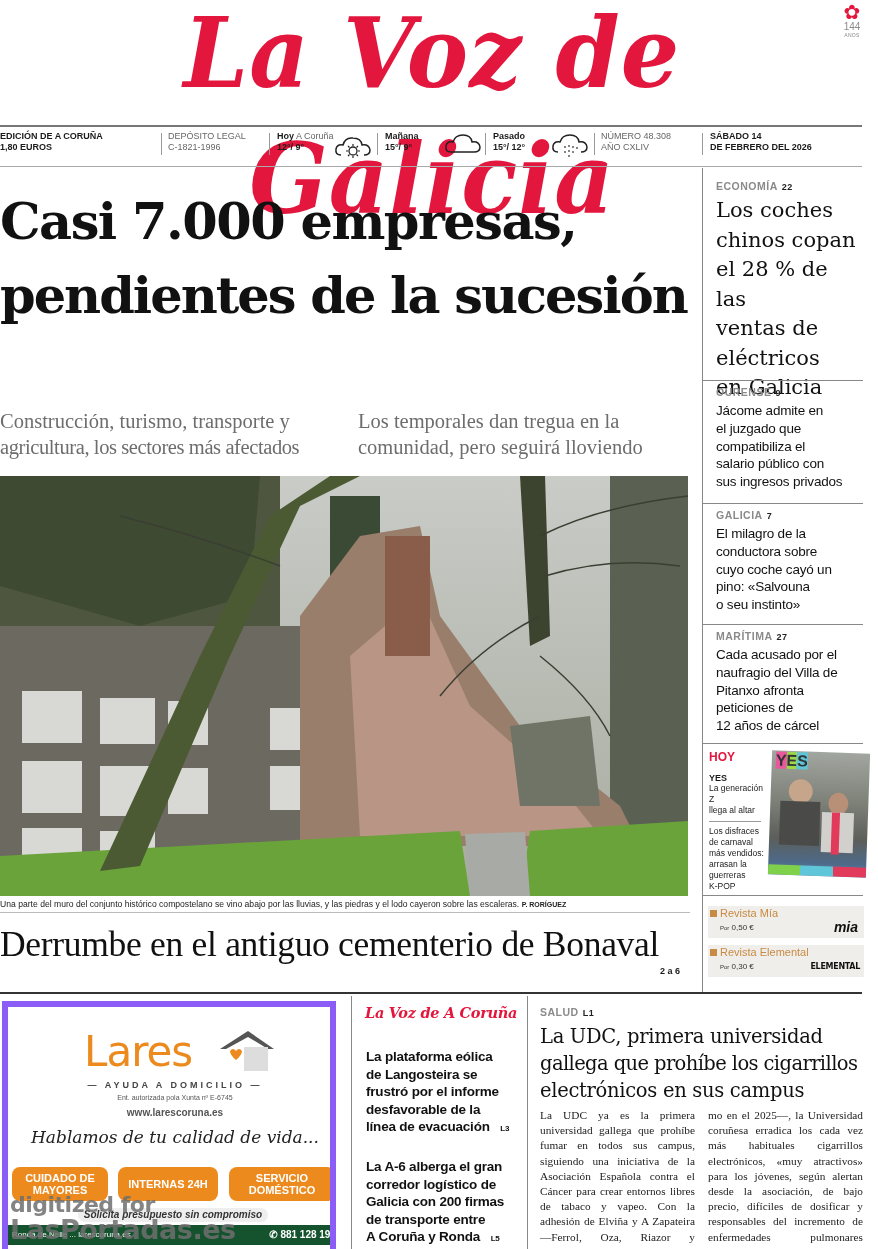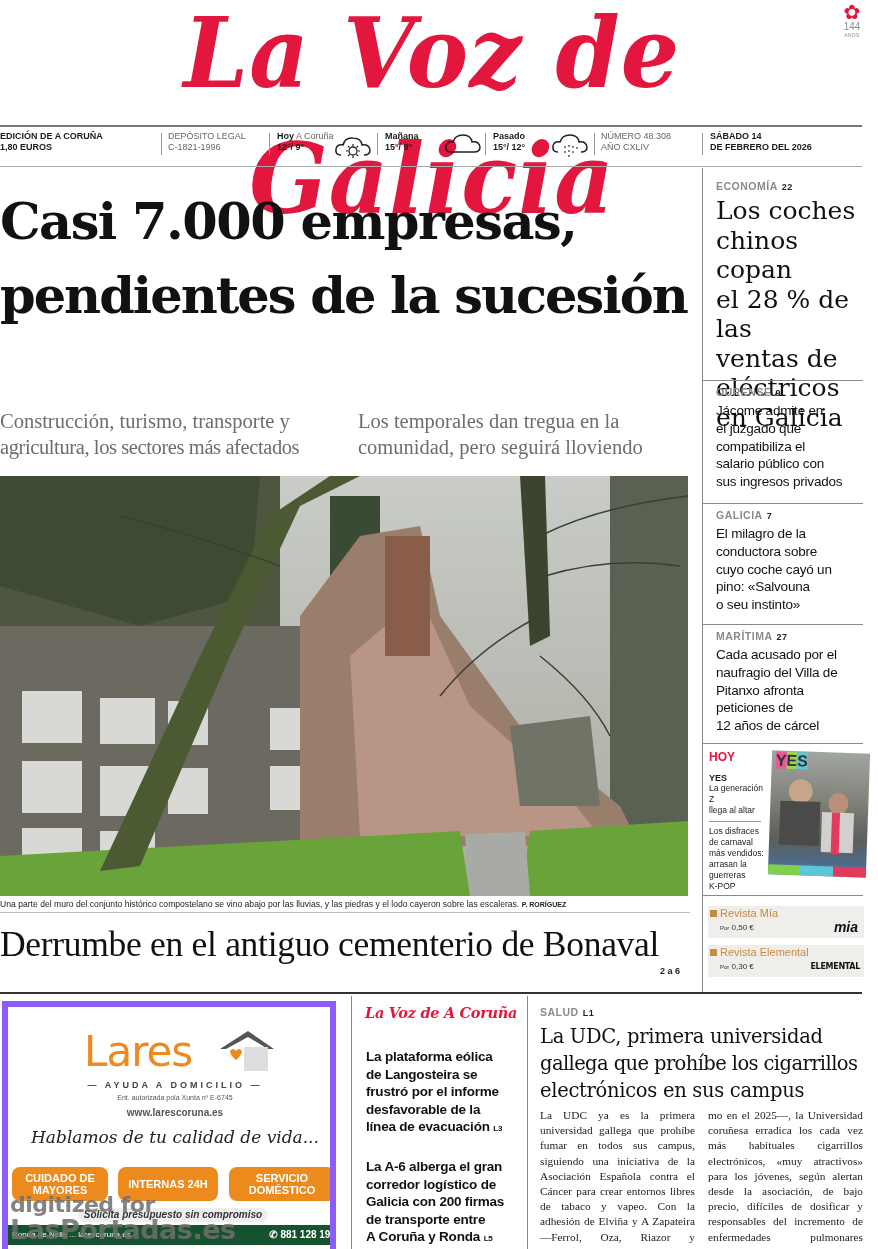--- a/index.html
+++ b/index.html
@@ -32,21 +32,21 @@
   .caption b { font-size: 7px; }
   .photo-headline { left: 0; top: 922px; width: 690px; font-family: "Liberation Serif", serif; font-size: 35.5px; line-height: 44px; color: #111; letter-spacing: -0.3px; }
   .pages-ref { left: 660px; top: 966px; font-size: 9px; font-weight: bold; }
 
   
   .rcol-divider { left: 702px; top: 168px; width: 1px; height: 825px; background: #888; }
   .rc-item { left: 716px; width: 148px; }
   .rc-sep { left: 703px; width: 160px; height: 1px; background: #888; }
   .section-label { font-size: 10.5px; font-weight: bold; color: #8a8a8a; letter-spacing: 0.5px; }
   .section-label .pg { color: #222; font-size: 9px; margin-left: 4px; }
-  .rc-big { font-family: "DejaVu Serif", serif; font-size: 25px; line-height: 29.5px; color: #111; margin-top: 4px; }
+  .rc-big { font-family: "DejaVu Serif", serif; font-size: 21px; line-height: 29.5px; color: #111; margin-top: 4px; }
   .rc-bold { font-weight: normal; font-size: 13.5px; line-height: 17.8px; color: #111; margin-top: 4px; letter-spacing: -0.2px; }
 
   .hoy-label { color: #e3173e; font-weight: bold; font-size: 12px; }
   .hoy-text { font-size: 8.5px; line-height: 11px; color: #222; }
   .hoy-cover { left: 770px; top: 752px; width: 98px; height: 124px; background: linear-gradient(180deg,#a2a6a0 0%,#7d8178 40%,#5c5f5a 70%,#4d6a8a 90%,#6f8cb0 100%); transform: rotate(2deg); overflow: hidden; }
 
   .rev-box { left: 708px; width: 156px; height: 32px; background: #efeeea; }
   .rev-title { position: absolute; left: 2px; top: 1px; font-size: 11px; color: #c98a43; }
   .rev-title .sq { display: inline-block; width: 7px; height: 7px; background: #c98a43; margin-right: 3px; }
   .rev-price { position: absolute; left: 12px; top: 17px; font-size: 8px; color: #333; }
@@ -54,21 +54,21 @@
   .rev-logo { position: absolute; right: 6px; top: 13px; font-weight: bold; font-style: italic; font-size: 14px; color: #111; }
   .rev-logo2 { position: absolute; right: 4px; top: 17px; font-weight: bold; font-size: 8px; color: #111; letter-spacing: -0.3px; font-family: "DejaVu Sans", sans-serif; }
 
   
   .bottom-rule { left: 0; top: 992px; width: 862px; height: 2px; background: #333; }
   .ad { left: 2px; top: 1001px; width: 334px; height: 272px; border: 6px solid #8b5cf6; background: #fff; overflow: hidden; }
   .bdiv1 { left: 351px; top: 996px; width: 1px; height: 253px; background: #888; }
   .bdiv2 { left: 527px; top: 996px; width: 1px; height: 253px; background: #888; }
   .coruna-title { left: 365px; top: 1004px; width: 150px; font-family: "DejaVu Serif", serif; font-style: italic; font-weight: bold; font-size: 14.5px; color: #e3173e; white-space: nowrap; letter-spacing: -0.3px; }
   .coruna-item { left: 366px; width: 150px; font-weight: bold; font-size: 13.5px; line-height: 17.6px; color: #111; letter-spacing: -0.2px; }
-  .coruna-item .ref { font-size: 8px; }
+  .coruna-item .ref { font-size: 8px; margin-left: 7px; }
   .salud-label { left: 540px; top: 1006px; }
   .salud-head { left: 540px; top: 1023px; width: 330px; font-family: "DejaVu Serif", serif; font-size: 19.5px; line-height: 27px; color: #111; letter-spacing: -0.3px; }
   .salud-body { top: 1108px; width: 155px; font-family: "Liberation Serif", serif; font-size: 11.3px; line-height: 15.2px; color: #222; text-align: justify; }
 
   
   .lares-logo { position: absolute; left: 76px; top: 20px; font-size: 42px; color: #ec8a1e; font-family: "DejaVu Sans", sans-serif; letter-spacing: -1px; }
   .lares-house { position: absolute; left: 208px; top: 22px; }
   .lares-sub { position: absolute; left: 0; width: 334px; top: 73px; text-align: center; font-size: 9px; font-weight: bold; letter-spacing: 3px; color: #444; }
   .lares-ent { position: absolute; left: 0; width: 334px; top: 87px; text-align: center; font-size: 7px; color: #555; }
   .lares-web { position: absolute; left: 0; width: 334px; top: 100px; text-align: center; font-size: 10px; font-weight: bold; color: #555; }

